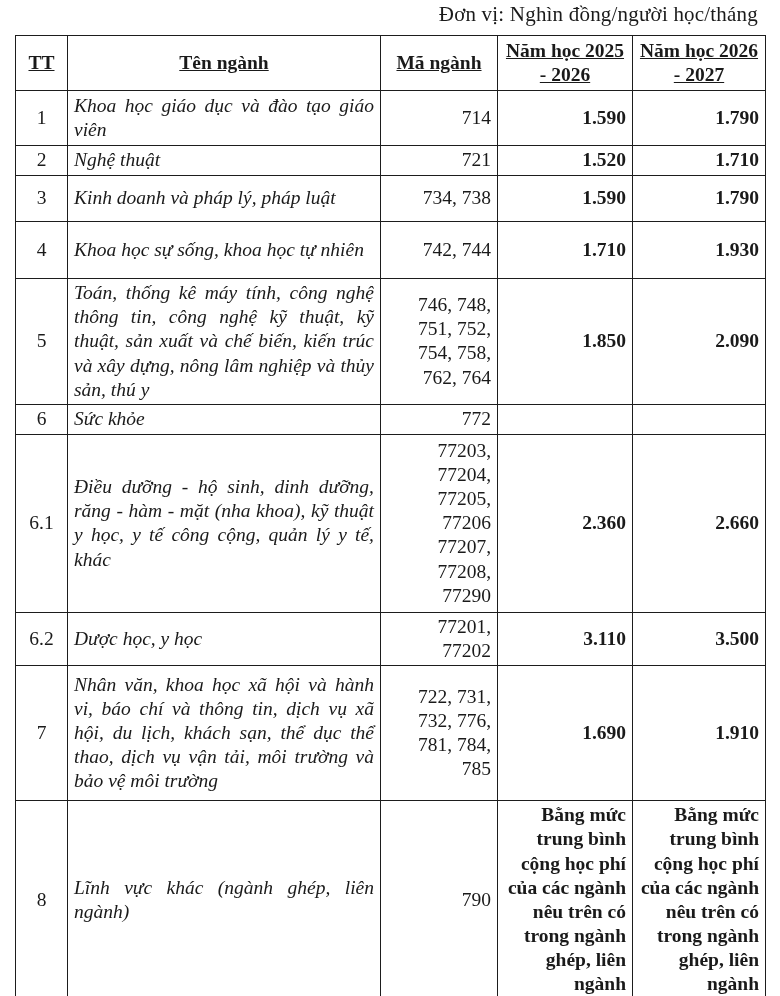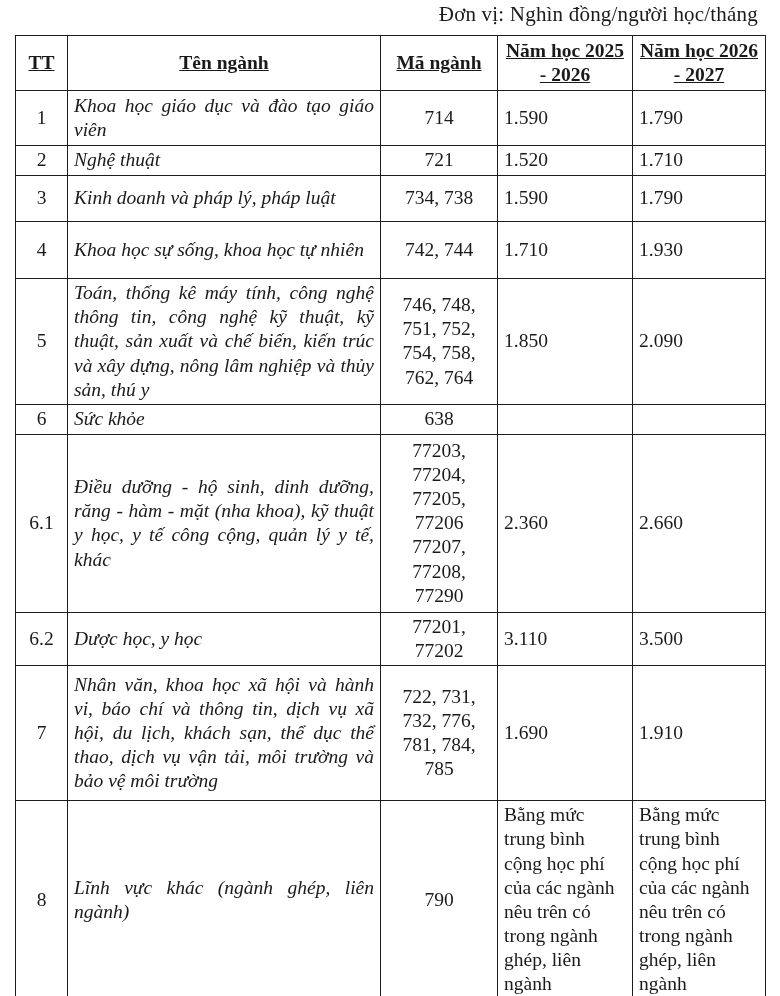--- a/index.html
+++ b/index.html
@@ -45,22 +45,22 @@
     overflow: hidden;
   }
   .doc-table thead tr { height: 55px; text-decoration: underline; }
   .doc-table th {
     font-weight: bold;
     text-align: center;
     padding: 2px 4px;
   }
   .cell-tt   { text-align: center; }
   .cell-name { text-align: justify; padding: 3px 9px 3px 10px; font-style: italic; }
-  .cell-code { text-align: center; padding: 2px 7px; }
-  .cell-year { text-align: left; padding: 2px 5px; line-height: 1.18; }
+  .cell-code { text-align: right; padding: 2px 7px; }
+  .cell-year { text-align: right; padding: 2px 5px; line-height: 1.18; font-weight: bold; }
   
   .doc-table tbody tr:nth-child(1)  { height: 55px;  }
   .doc-table tbody tr:nth-child(2)  { height: 30px;  }
   .doc-table tbody tr:nth-child(3)  { height: 46px;  }
   .doc-table tbody tr:nth-child(4)  { height: 57px;  }
   .doc-table tbody tr:nth-child(5)  { height: 120px; }
   .doc-table tbody tr:nth-child(6)  { height: 30px;  }
   .doc-table tbody tr:nth-child(7)  { height: 178px; }
   .doc-table tbody tr:nth-child(8)  { height: 47px; margin-top: 32px;  }
   .doc-table tbody tr:nth-child(9)  { height: 135px; }
@@ -122,21 +122,21 @@
         <tr>
     <td class="cell-tt">5</td>
     <td class="cell-name">Toán, thống kê máy tính, công nghệ thông tin, công nghệ kỹ thuật, kỹ thuật, sản xuất và chế biến, kiến trúc và xây dựng, nông lâm nghiệp và thủy sản, thú y</td>
     <td class="cell-code">746, 748, 751, 752, 754, 758, 762, 764</td>
     <td class="cell-year">1.850</td>
     <td class="cell-year">2.090</td>
   </tr>
         <tr>
     <td class="cell-tt">6</td>
     <td class="cell-name">Sức khỏe</td>
-    <td class="cell-code">638</td>
+    <td class="cell-code">772</td>
     <td class="cell-year"></td>
     <td class="cell-year"></td>
   </tr>
         <tr>
     <td class="cell-tt">6.1</td>
     <td class="cell-name">Điều dưỡng - hộ sinh, dinh dưỡng, răng - hàm - mặt (nha khoa), kỹ thuật y học, y tế công cộng, quản lý y tế, khác</td>
     <td class="cell-code">77203, 77204, 77205, 77206 77207, 77208, 77290</td>
     <td class="cell-year">2.360</td>
     <td class="cell-year">2.660</td>
   </tr>

